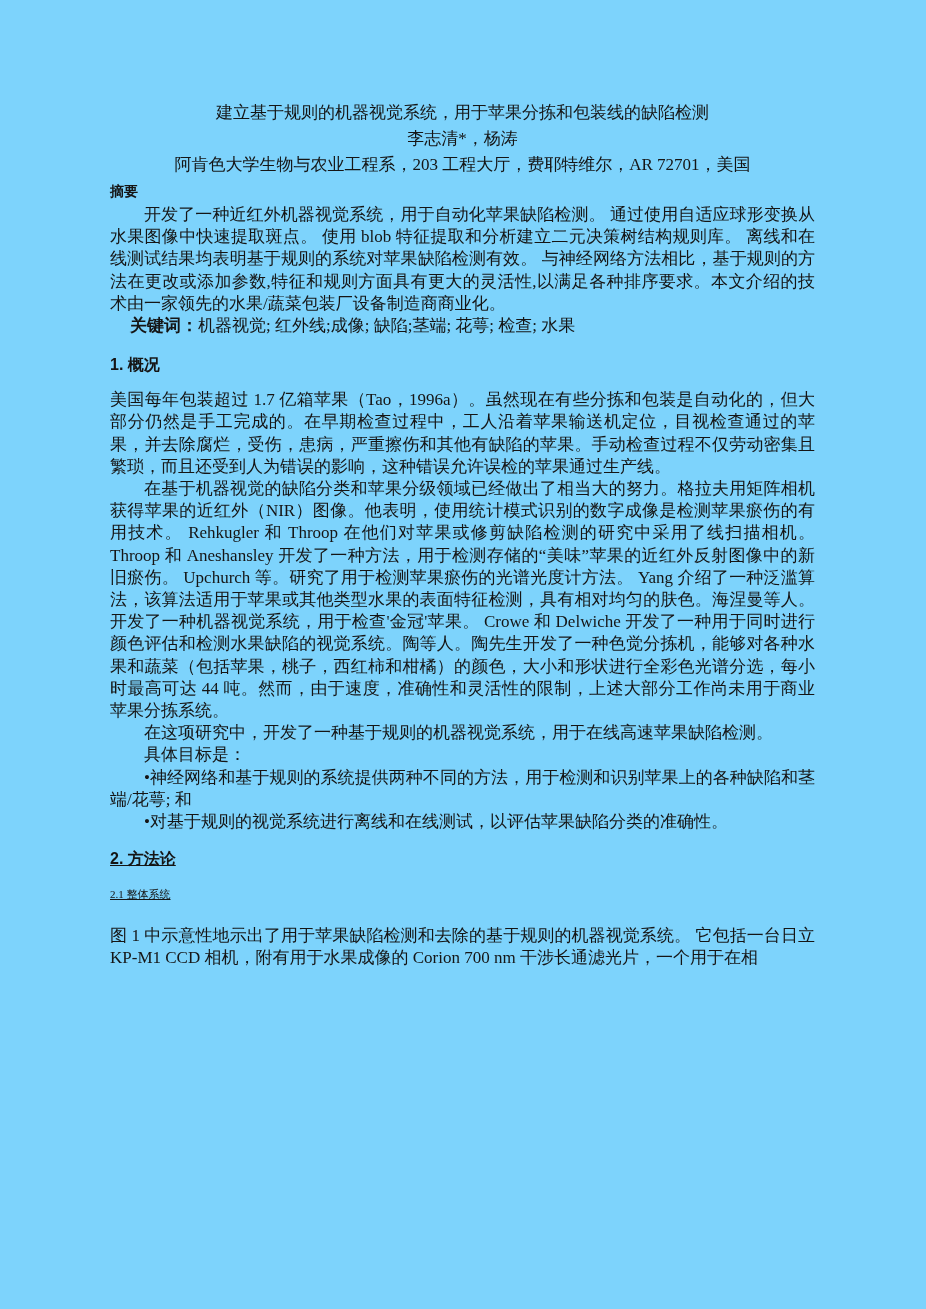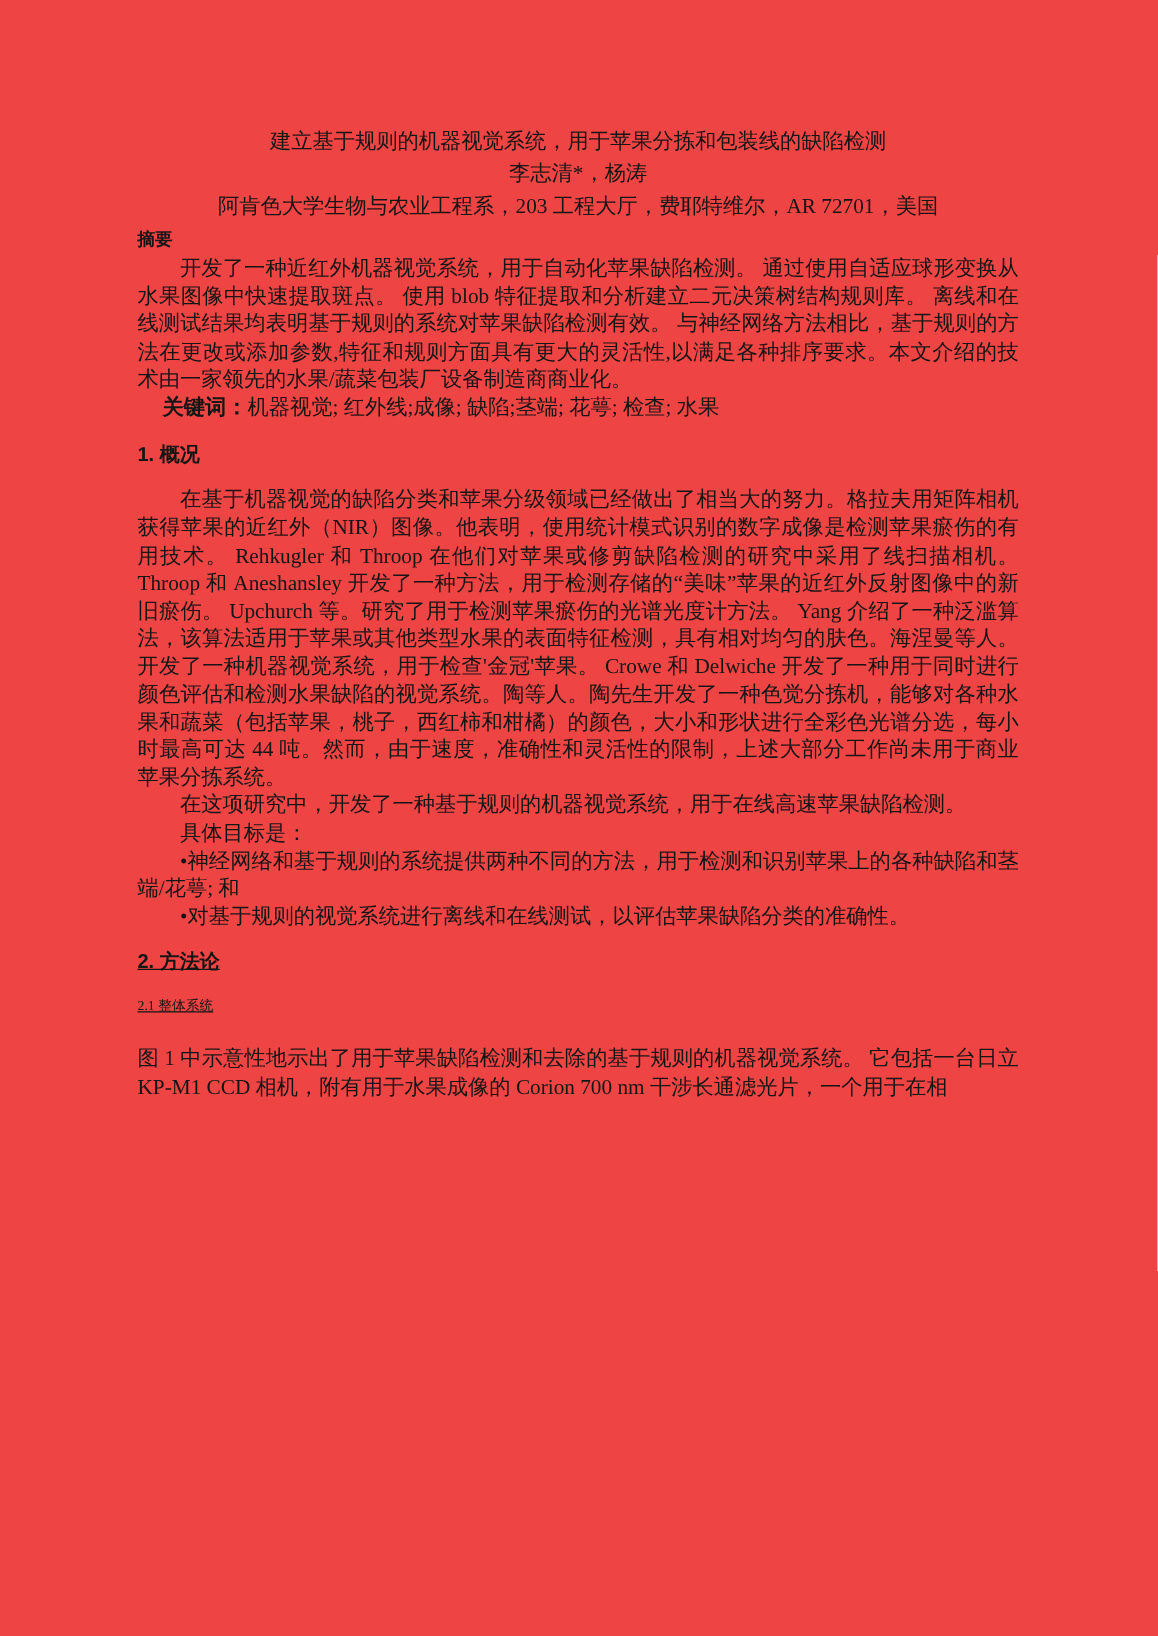--- a/index.html
+++ b/index.html
@@ -1,20 +1,20 @@
 <!DOCTYPE html>
 <html lang="zh"><head>
 <meta charset="utf-8">
 <style>
   html,body{margin:0;padding:0;background:#ffffff;}
   .page{
     position:relative;
     width:926px;height:1309px;
     margin:0 auto;
-    background:#ef4444;
+    background:#7dd3fc;
     box-sizing:border-box;
     padding:100px 111px 0 110px;
     color:#151515;
     font-family:"Liberation Serif","DejaVu Serif",serif;
   }
   .head-line{
     text-align:center;
     font-size:17px;
     line-height:26px;
     white-space:nowrap;
@@ -68,20 +68,21 @@
   <div class="head-line">李志清*，杨涛</div>
   <div class="head-line">阿肯色大学生物与农业工程系，203 工程大厅，费耶特维尔，AR 72701，美国</div>
 
   <h2 class="abstract-heading">摘要</h2>
   <p class="para indent">开发了一种近红外机器视觉系统，用于自动化苹果缺陷检测。 通过使用自适应球形变换从水果图像中快速提取斑点。 使用 blob 特征提取和分析建立二元决策树结构规则库。 离线和在线测试结果均表明基于规则的系统对苹果缺陷检测有效。 与神经网络方法相比，基于规则的方法在更改或添加参数,特征和规则方面具有更大的灵活性,以满足各种排序要求。本文介绍的技术由一家领先的水果/蔬菜包装厂设备制造商商业化。</p>
 
   <p class="kw-line"><span class="kw-label">关键词：</span><span>机器视觉; 红外线;成像; 缺陷;茎端; 花萼; 检查; 水果</span></p>
 
   <h1 class="section-heading">1. 概况</h1>
 
+  <p class="para">美国每年包装超过 1.7 亿箱苹果（Tao，1996a）。虽然现在有些分拣和包装是自动化的，但大部分仍然是手工完成的。在早期检查过程中，工人沿着苹果输送机定位，目视检查通过的苹果，并去除腐烂，受伤，患病，严重擦伤和其他有缺陷的苹果。手动检查过程不仅劳动密集且繁琐，而且还受到人为错误的影响，这种错误允许误检的苹果通过生产线。</p>
   <p class="para indent">在基于机器视觉的缺陷分类和苹果分级领域已经做出了相当大的努力。格拉夫用矩阵相机获得苹果的近红外（NIR）图像。他表明，使用统计模式识别的数字成像是检测苹果瘀伤的有用技术。 Rehkugler 和 Throop 在他们对苹果或修剪缺陷检测的研究中采用了线扫描相机。 Throop 和 Aneshansley 开发了一种方法，用于检测存储的“美味”苹果的近红外反射图像中的新旧瘀伤。 Upchurch 等。研究了用于检测苹果瘀伤的光谱光度计方法。 Yang 介绍了一种泛滥算法，该算法适用于苹果或其他类型水果的表面特征检测，具有相对均匀的肤色。海涅曼等人。开发了一种机器视觉系统，用于检查'金冠'苹果。 Crowe 和 Delwiche 开发了一种用于同时进行颜色评估和检测水果缺陷的视觉系统。陶等人。陶先生开发了一种色觉分拣机，能够对各种水果和蔬菜（包括苹果，桃子，西红柿和柑橘）的颜色，大小和形状进行全彩色光谱分选，每小时最高可达 44 吨。然而，由于速度，准确性和灵活性的限制，上述大部分工作尚未用于商业苹果分拣系统。</p>
   <p class="para indent">在这项研究中，开发了一种基于规则的机器视觉系统，用于在线高速苹果缺陷检测。</p>
   <p class="para indent">具体目标是：</p>
   <p class="para indent">•神经网络和基于规则的系统提供两种不同的方法，用于检测和识别苹果上的各种缺陷和茎端/花萼; 和</p>
   <p class="para indent">•对基于规则的视觉系统进行离线和在线测试，以评估苹果缺陷分类的准确性。</p>
 
   <h1 class="section-heading second">2. 方法论</h1>
   <h3 class="subsection-heading">2.1 整体系统</h3>
   <p class="para">图 1 中示意性地示出了用于苹果缺陷检测和去除的基于规则的机器视觉系统。 它包括一台日立 KP-M1 CCD 相机，附有用于水果成像的 Corion 700 nm 干涉长通滤光片，一个用于在相</p>
 

